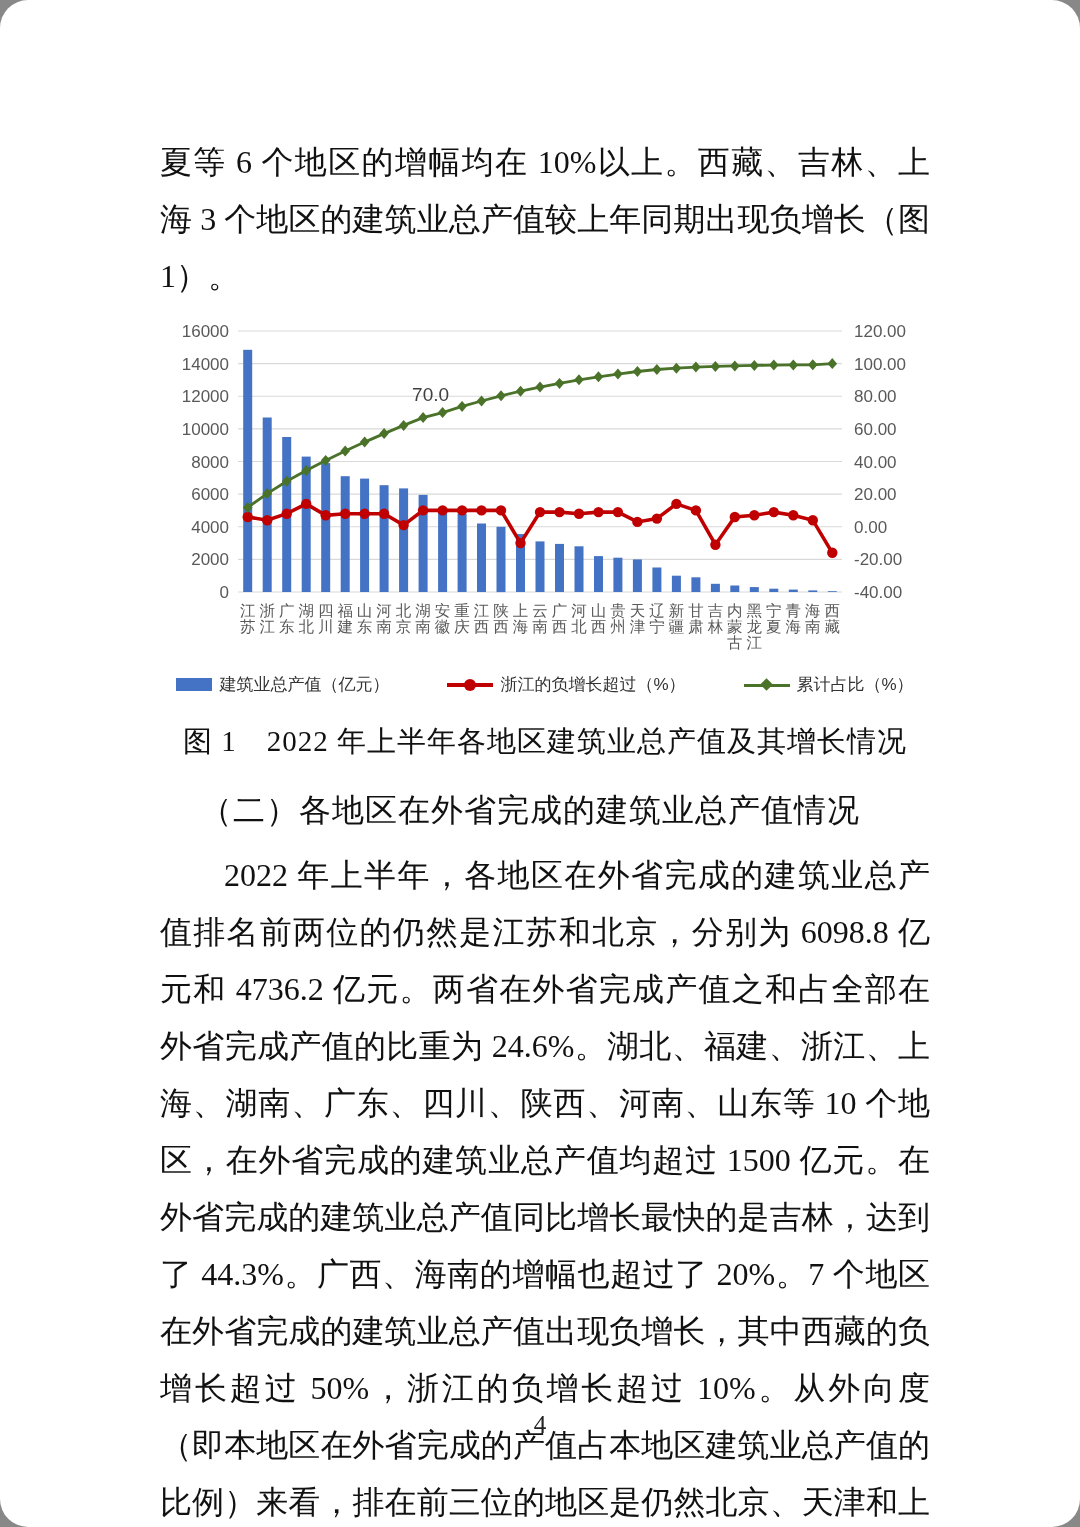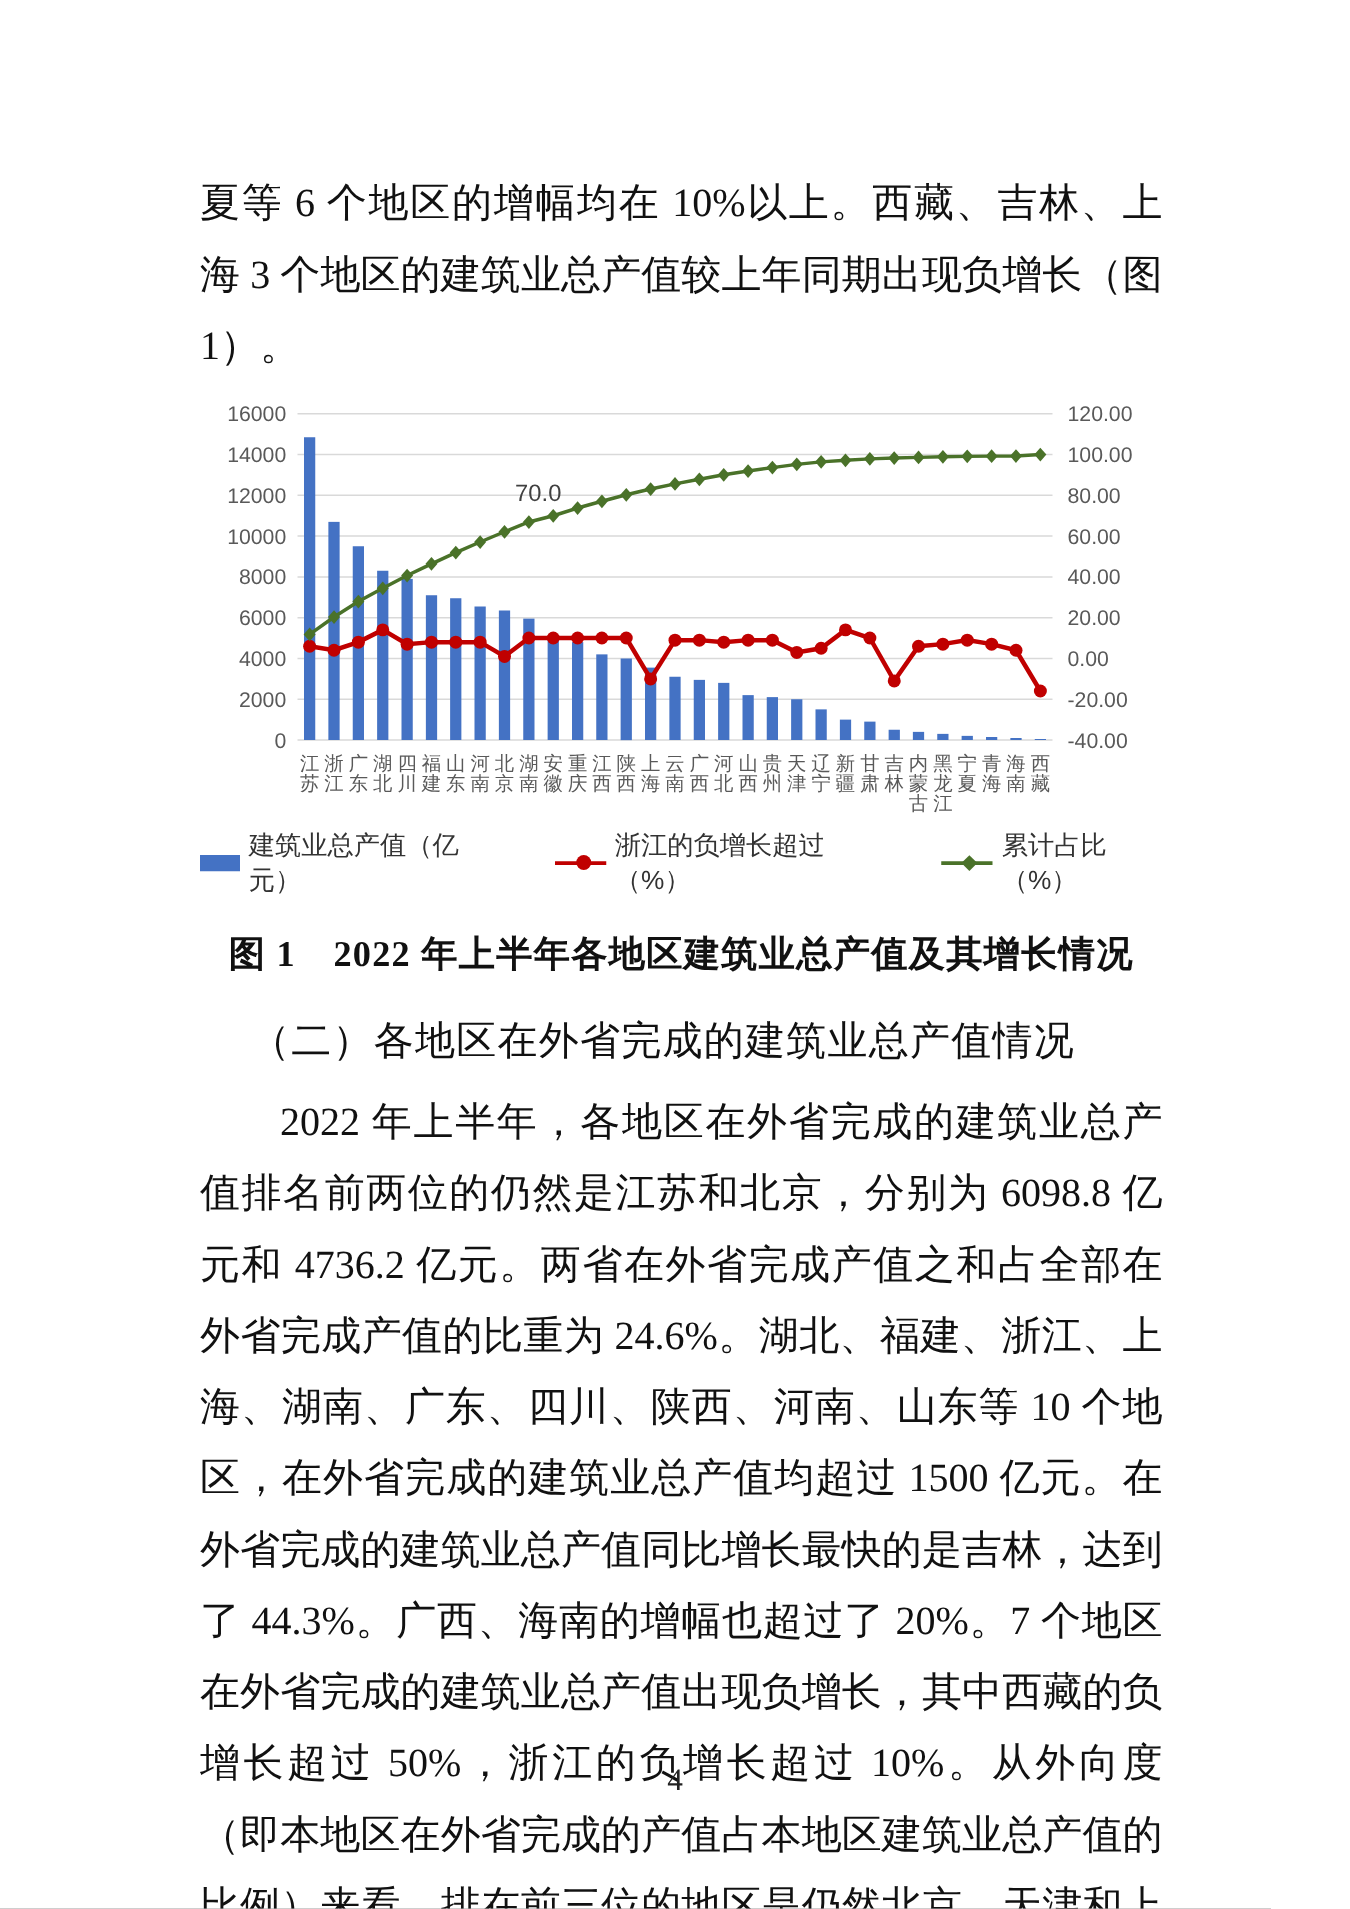--- a/index.html
+++ b/index.html
@@ -4,40 +4,41 @@
 <style>
   html,body{margin:0;padding:0;background:#888;}
   .page{
     position:relative;
     width:1080px;height:1527px;
     background:#ffffff;
     margin:0 auto;
     overflow:hidden;
     font-family:"Liberation Serif","DejaVu Serif",serif;
     color:#111;
+    border-radius:28px;
   }
   .content{
     padding:134px 150px 0 160px;
   }
   .para{
     font-size:32px;
     line-height:57px;
     text-align:justify;
     margin:0;
   }
   .para.indent{ text-indent:2em; }
   .chart-block{ margin-top:12px; }
   .chart-svg{ display:block; }
   .legend{
     display:flex;
     justify-content:center;
     gap:58px;
-    margin-top:0;
+    margin-top:11px;
     font-family:"Liberation Sans","DejaVu Sans",sans-serif;
-    font-size:21px;
+    font-size:17px;
     color:#333;
     align-items:center;
   }
   .legend-item{ display:flex; align-items:center; gap:7px; }
   .sw-bar{ width:36px; height:13px; background:#4472C4; display:inline-block; }
   .sw-line{ position:relative; width:46px; height:14px; display:inline-block; }
   .sw-line .strk{ position:absolute; left:0; right:0; top:5.5px; height:3.5px; }
   .sw-line.red .strk{ background:#C00000; }
   .sw-line.green .strk{ background:#4A7229; height:3px; top:6px; }
   .sw-line .dot{
@@ -47,21 +48,20 @@
   .sw-line .dia{
     position:absolute; left:18px; top:2.5px;
     width:9px; height:9px; background:#4A7229;
     transform:rotate(45deg);
   }
   .caption{
     text-align:center;
     font-size:29px;
     margin-top:26px;
     letter-spacing:1px;
-    font-weight:bold;
   }
   .heading{
     font-size:32px;
     font-weight:normal;
     margin-top:27px;
     text-indent:40px;
     letter-spacing:1px;
   }
   .body-para{ margin-top:14px; }
   .page-num{

